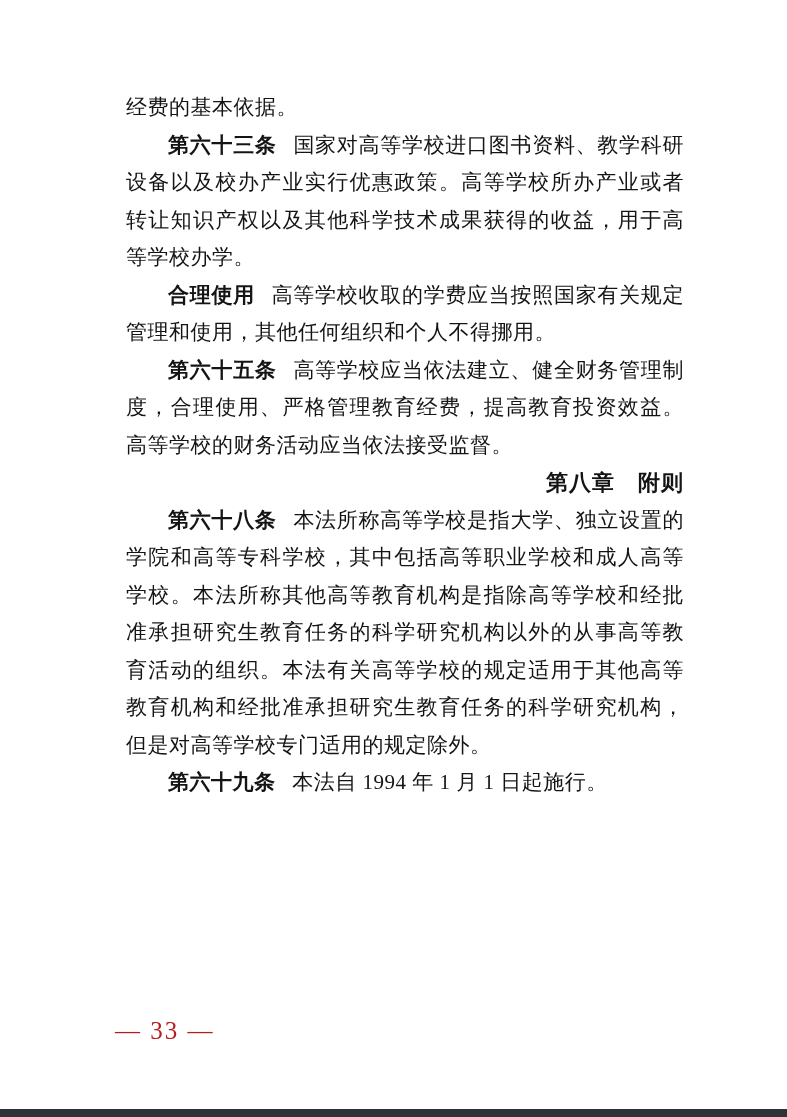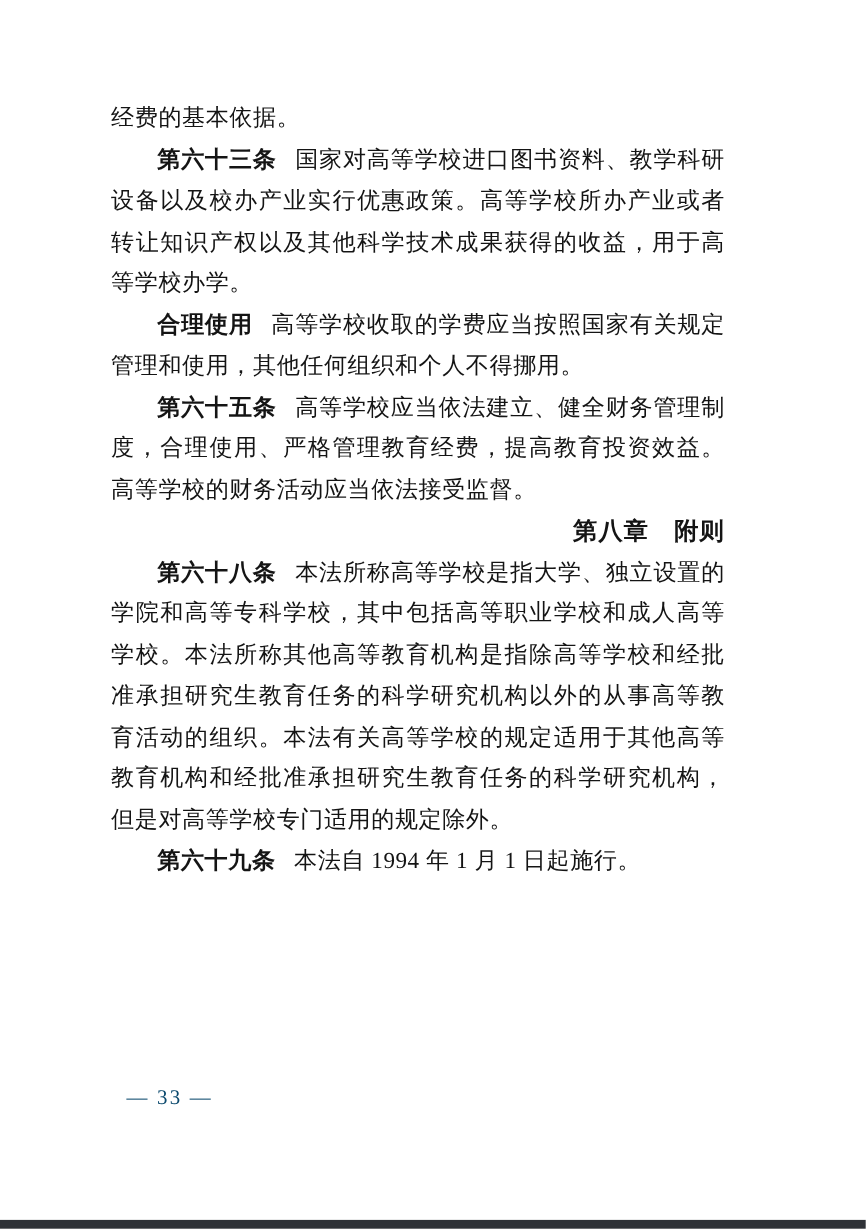--- a/index.html
+++ b/index.html
@@ -14,21 +14,21 @@
     color: #141414;
   }
   .page {
     position: absolute;
     inset: 0;
     background: #ffffff;
   }
   .text-block {
     position: absolute;
     top: 89px;
-    left: 101px;
+    left: 126px;
     width: 558px;
     font-size: 21px;
     line-height: 37.5px;
   }
   .para {
     margin: 0;
     text-align: justify;
     text-justify: inter-character;
     text-align-last: left;
     letter-spacing: 0.5px;
@@ -42,24 +42,24 @@
     margin: 0;
     text-align: right;
     font-weight: bold;
     font-size: 22px;
     line-height: 37.5px;
     letter-spacing: 1px;
   }
   .page-number {
     position: absolute;
     left: 115px;
-    top: 988px;
-    font-size: 19px;
+    top: 1020px;
+    font-size: 25px;
     line-height: 22px;
-    color: #0c4a6e;
+    color: #b91c1c;
     letter-spacing: 2px;
   }
   .bottom-bar {
     position: absolute;
     left: 0;
     right: 0;
     bottom: 0;
     height: 8px;
     background: #2f3237;
   }

